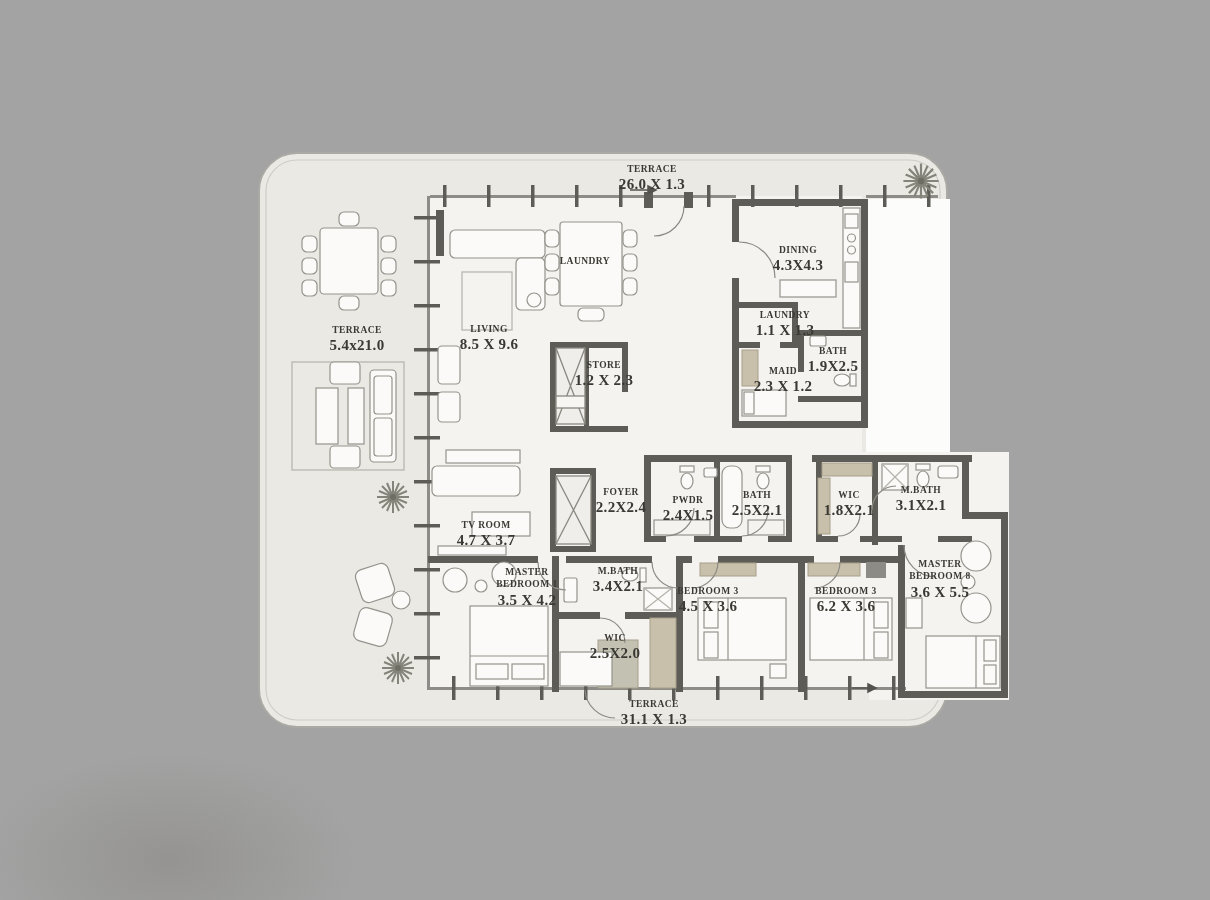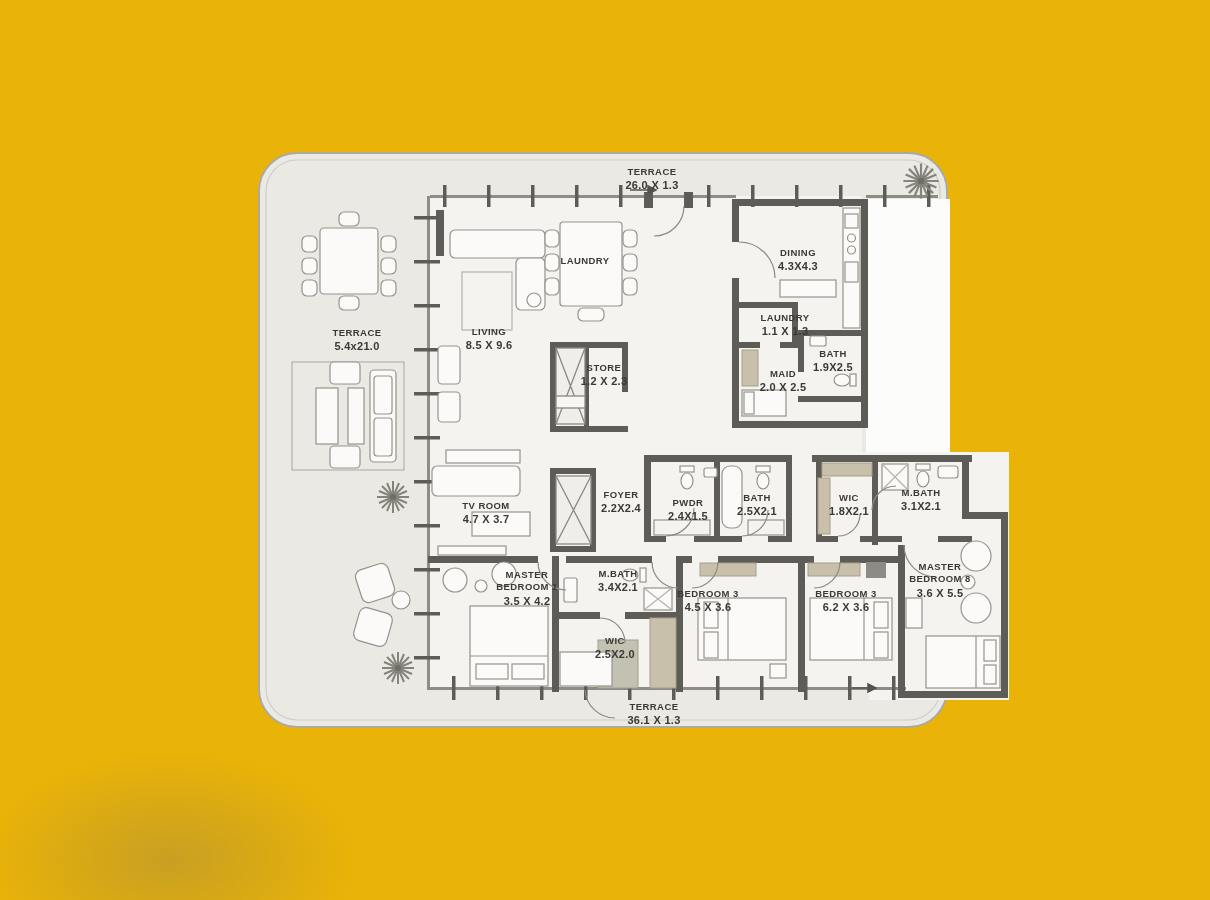--- a/index.html
+++ b/index.html
@@ -1,25 +1,25 @@
 <!DOCTYPE html>
 <html><head>
 <meta charset="utf-8">
 <style>
   html,body{margin:0;padding:0;background:#fcfcfb;}
-  .stage{position:relative;width:1210px;height:900px;background:#eab308;overflow:hidden;
-         font-family:Liberation Sans, sans-serif;}
+  .stage{position:relative;width:1210px;height:900px;background:#a3a3a3;overflow:hidden;
+         font-family:Liberation Serif, serif;}
   .vignette{position:absolute;left:-90px;bottom:-110px;width:520px;height:300px;
             background:radial-gradient(closest-side,rgba(110,108,102,.28),rgba(110,108,102,0) 72%);
             pointer-events:none;}
   svg{position:absolute;left:0;top:0;}
   .lbl{position:absolute;transform:translate(-50%,-50%);text-align:center;color:#3b3933;
        font-weight:700;font-size:9.5px;line-height:1.3;letter-spacing:.45px;}
   .lbl .nm{display:block;}
-  .lbl .dm{display:block;font-size:11px;letter-spacing:.3px;}
+  .lbl .dm{display:block;font-size:15px;letter-spacing:.3px;}
 </style>
 </head>
 <body>
 
 <div class="stage">
 
 <svg width="1210" height="900" viewBox="0 0 1210 900">
   <defs>
     <g id="palm" stroke="#84847a" stroke-width="2" fill="none">
       <path d="M0,-16 L0,16 M-16,0 L16,0 M-11,-11 L11,11 M-11,11 L11,-11 M-6,-14 L6,14 M-14,-6 L14,6 M-14,6 L14,-6 M-6,14 L6,-14"></path>
@@ -349,21 +349,21 @@
 <div class="lbl" style="left:652px;top:179px;width:120px">
   <span class="nm">TERRACE</span>
   <span class="dm">26.0 X 1.3</span>
 </div>
 <div class="lbl" style="left:357px;top:340px;width:110px">
   <span class="nm">TERRACE</span>
   <span class="dm">5.4x21.0</span>
 </div>
 <div class="lbl" style="left:654px;top:714px;width:120px">
   <span class="nm">TERRACE</span>
-  <span class="dm">36.1 X 1.3</span>
+  <span class="dm">31.1 X 1.3</span>
 </div>
 <div class="lbl" style="left:489px;top:339px;width:90px">
   <span class="nm">LIVING</span>
   <span class="dm">8.5 X 9.6</span>
 </div>
 <div class="lbl" style="left:585px;top:261px;width:80px">
   <span class="nm">LAUNDRY</span>
   <span class="dm"></span>
 </div>
 <div class="lbl" style="left:798px;top:260px;width:90px">
@@ -373,27 +373,27 @@
 <div class="lbl" style="left:785px;top:325px;width:80px">
   <span class="nm">LAUNDRY</span>
   <span class="dm">1.1 X 1.3</span>
 </div>
 <div class="lbl" style="left:833px;top:361px;width:70px">
   <span class="nm">BATH</span>
   <span class="dm">1.9X2.5</span>
 </div>
 <div class="lbl" style="left:783px;top:381px;width:80px">
   <span class="nm">MAID</span>
-  <span class="dm">2.0 X 2.5</span>
+  <span class="dm">2.3 X 1.2</span>
 </div>
 <div class="lbl" style="left:604px;top:375px;width:64px">
   <span class="nm">STORE</span>
   <span class="dm">1.2 X 2.3</span>
 </div>
-<div class="lbl" style="left:486px;top:513px;width:80px">
+<div class="lbl" style="left:486px;top:535px;width:80px">
   <span class="nm">TV ROOM</span>
   <span class="dm">4.7 X 3.7</span>
 </div>
 <div class="lbl" style="left:621px;top:502px;width:70px">
   <span class="nm">FOYER</span>
   <span class="dm">2.2X2.4</span>
 </div>
 <div class="lbl" style="left:688px;top:510px;width:64px">
   <span class="nm">PWDR</span>
   <span class="dm">2.4X1.5</span>

